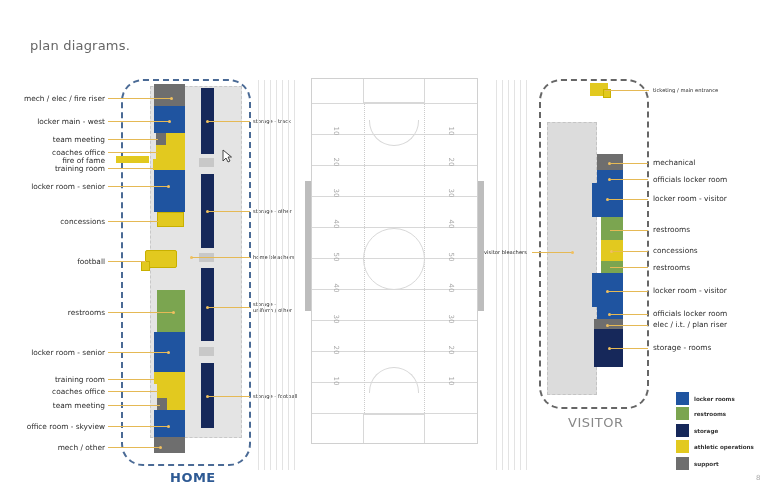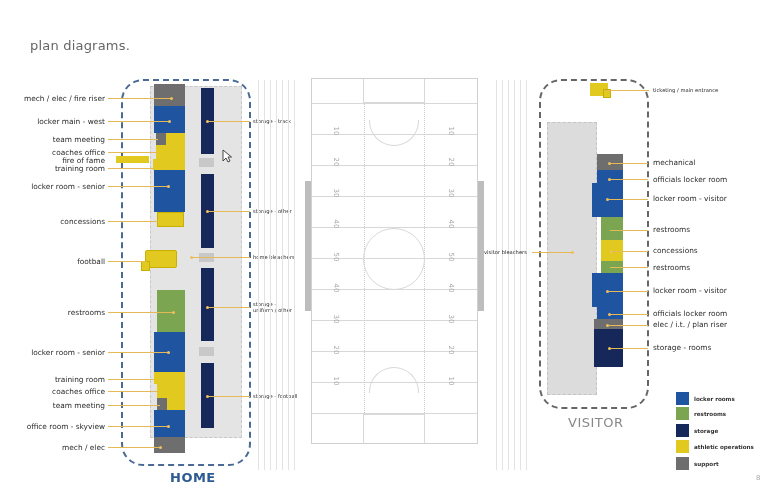--- a/index.html
+++ b/index.html
@@ -94,21 +94,21 @@
     <div class="dot" style="left:167px;top:351px;"></div>
   <div class="lbl r" style="right:676px;top:375px;">training room</div>
   <div class="leader" style="left:108px;top:379px;width:46px;"></div>
   <div class="lbl r" style="right:676px;top:387px;">coaches office</div>
   <div class="leader" style="left:108px;top:391px;width:50px;"></div>
   <div class="lbl r" style="right:676px;top:401px;">team meeting</div>
   <div class="leader" style="left:108px;top:405px;width:52px;"></div>
   <div class="lbl r" style="right:676px;top:422px;">office room - skyview</div>
   <div class="leader" style="left:108px;top:426px;width:60px;"></div>
     <div class="dot" style="left:167px;top:425px;"></div>
-  <div class="lbl r" style="right:676px;top:443px;">mech / elec</div>
+  <div class="lbl r" style="right:676px;top:443px;">mech / other</div>
   <div class="leader" style="left:108px;top:447px;width:52px;"></div>
     <div class="dot" style="left:159px;top:446px;"></div>
 
   <div class="dot" style="left:206px;top:120px;"></div>
     <div class="leader" style="left:208px;top:121px;width:42px;"></div>
   <div class="slbl" style="left:253px;top:118px;">storage - track</div>
   <div class="dot" style="left:206px;top:210px;"></div>
     <div class="leader" style="left:208px;top:211px;width:42px;"></div>
   <div class="slbl" style="left:253px;top:208px;">storage - other</div>
   <div class="dot" style="left:190px;top:256px;"></div>

